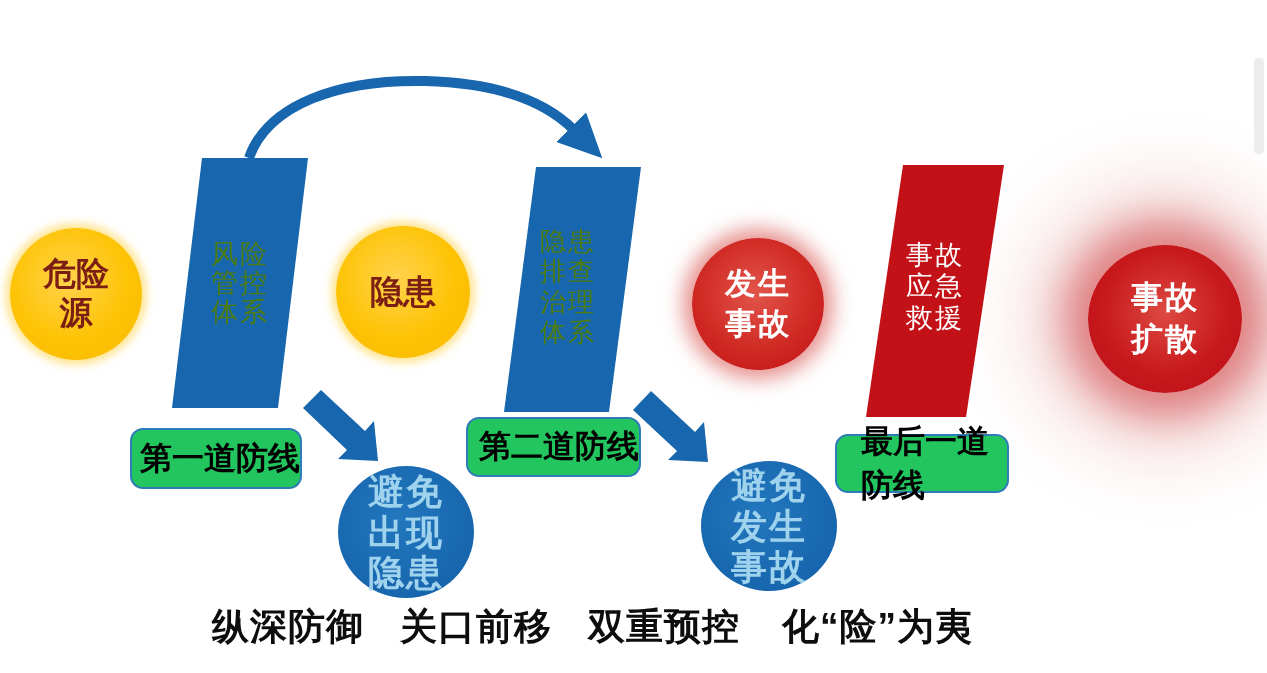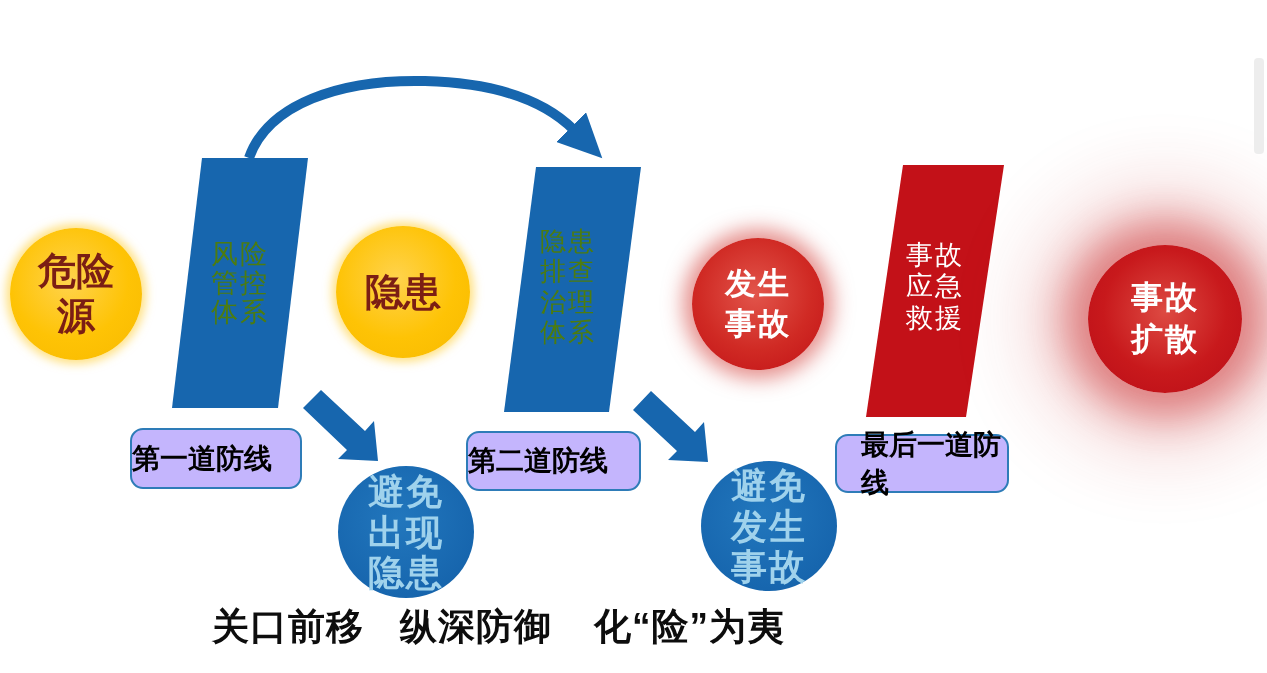--- a/index.html
+++ b/index.html
@@ -15,21 +15,21 @@
     position:absolute;border-radius:50%;
     display:flex;flex-direction:column;align-items:center;justify-content:center;
     text-align:center;
   }
   .circle span{display:block;}
   .yellow{
     background:radial-gradient(circle at 45% 40%, #ffd34d 0%, #fec305 55%, #f7b900 100%);
     box-shadow:0 0 10px 4px rgba(255,200,30,0.55);
     color:#7b1e14;
     font-family:"DejaVu Serif","Liberation Serif",serif;
-    font-size:38px;line-height:1.18;font-weight:600;
+    font-size:33px;line-height:1.18;font-weight:600;
   }
   .bluecircle{
     background:radial-gradient(circle at 45% 40%, #2277bd 0%, #1766ae 70%, #135c9f 100%);
     color:#9fd2ec;
     font-family:"DejaVu Serif","Liberation Serif",serif;
     font-size:36px;line-height:1.13;font-weight:600;
     letter-spacing:2px;
   }
   .redcircle{
     background:radial-gradient(circle at 48% 42%, #e2554b 0%, #d02a24 55%, #c01015 100%);
@@ -54,25 +54,25 @@
     color:#4d7c0f;
     font-family:"Liberation Sans",sans-serif;
     font-weight:500;
   }
   .para-text span{display:block;}
   .pt-blue{font-size:27px;line-height:1.08;letter-spacing:2px;}
   .pt-blue2{font-size:26px;line-height:1.17;letter-spacing:2px;}
   .pt-red{color:#ffffff;font-size:27px;line-height:1.16;letter-spacing:2px;}
   .defense-label{
     position:absolute;
-    background:#c4b5fd;
+    background:#22c55e;
     border:2.5px solid #2e7cb8;
     border-radius:13px;
-    display:flex;align-items:center;justify-content:flex-start;
-    color:#000;font-weight:bold;font-size:28px;
+    display:flex;align-items:center;justify-content:flex-end;
+    color:#000;font-weight:bold;font-size:32px;
     font-family:"Liberation Sans",sans-serif;
     box-sizing:border-box;
   }
   #slogan{
     position:absolute;left:212px;top:602px;
     display:flex;align-items:flex-start;
     color:#0d0d0d;font-weight:bold;font-size:37px;
     font-family:"Liberation Sans",sans-serif;
     letter-spacing:1px;white-space:nowrap;
   }
@@ -142,40 +142,41 @@
   </div>
 
   <div class="circle redblur" style="left:1088px;top:245px;width:154px;height:148px;">
     <span>事故</span>
     <span>扩散</span>
   </div>
 
   <div class="defense-label" style="left:130px;top:428px;width:172px;height:61px;">
     <span>第一道防线</span>
   </div>
-  <div class="defense-label" style="left:466px;top:431px;width:175px;height:60px;">
+  <div class="defense-label" style="left:466px;top:417px;width:175px;height:60px;">
     <span>第二道防线</span>
   </div>
   <div class="defense-label" style="left:835px;top:434px;width:174px;height:59px;padding-left:24px;">
     <span>最后一道防线</span>
   </div>
 
   <div class="circle bluecircle" style="left:338px;top:466px;width:136px;height:132px;">
     <span>避免</span>
     <span>出现</span>
     <span>隐患</span>
   </div>
 
   <div class="circle bluecircle" style="left:701px;top:461px;width:136px;height:130px;">
     <span>避免</span>
     <span>发生</span>
     <span>事故</span>
   </div>
 
   <div id="slogan">
+    <span class="phrase">纵深防御</span>
     <span class="phrase">关口前移</span>
-    <span class="phrase">纵深防御</span>
+    <span class="phrase">双重预控</span>
     <span class="phrase">化“险”为夷</span>
   </div>
 
   <div id="edge-artifact"></div>
 
 </div>
 
 </body></html>

